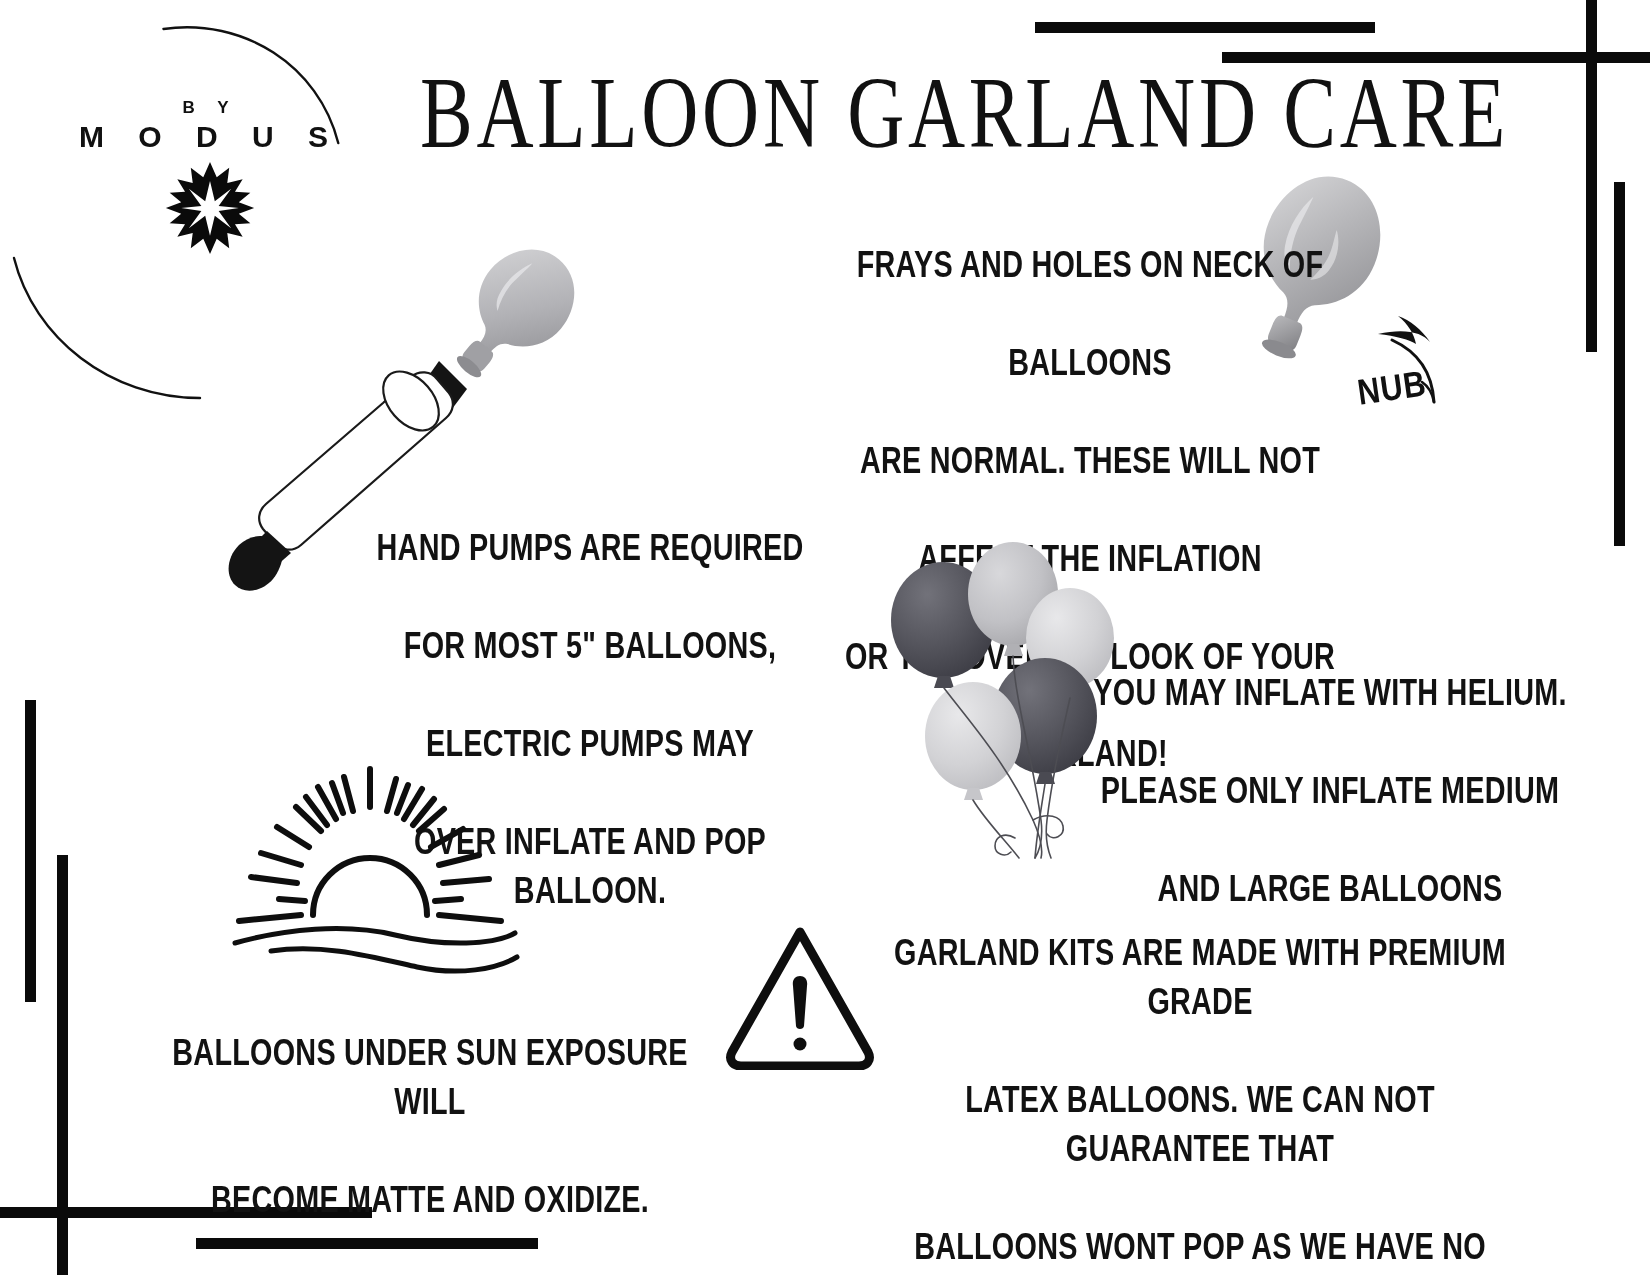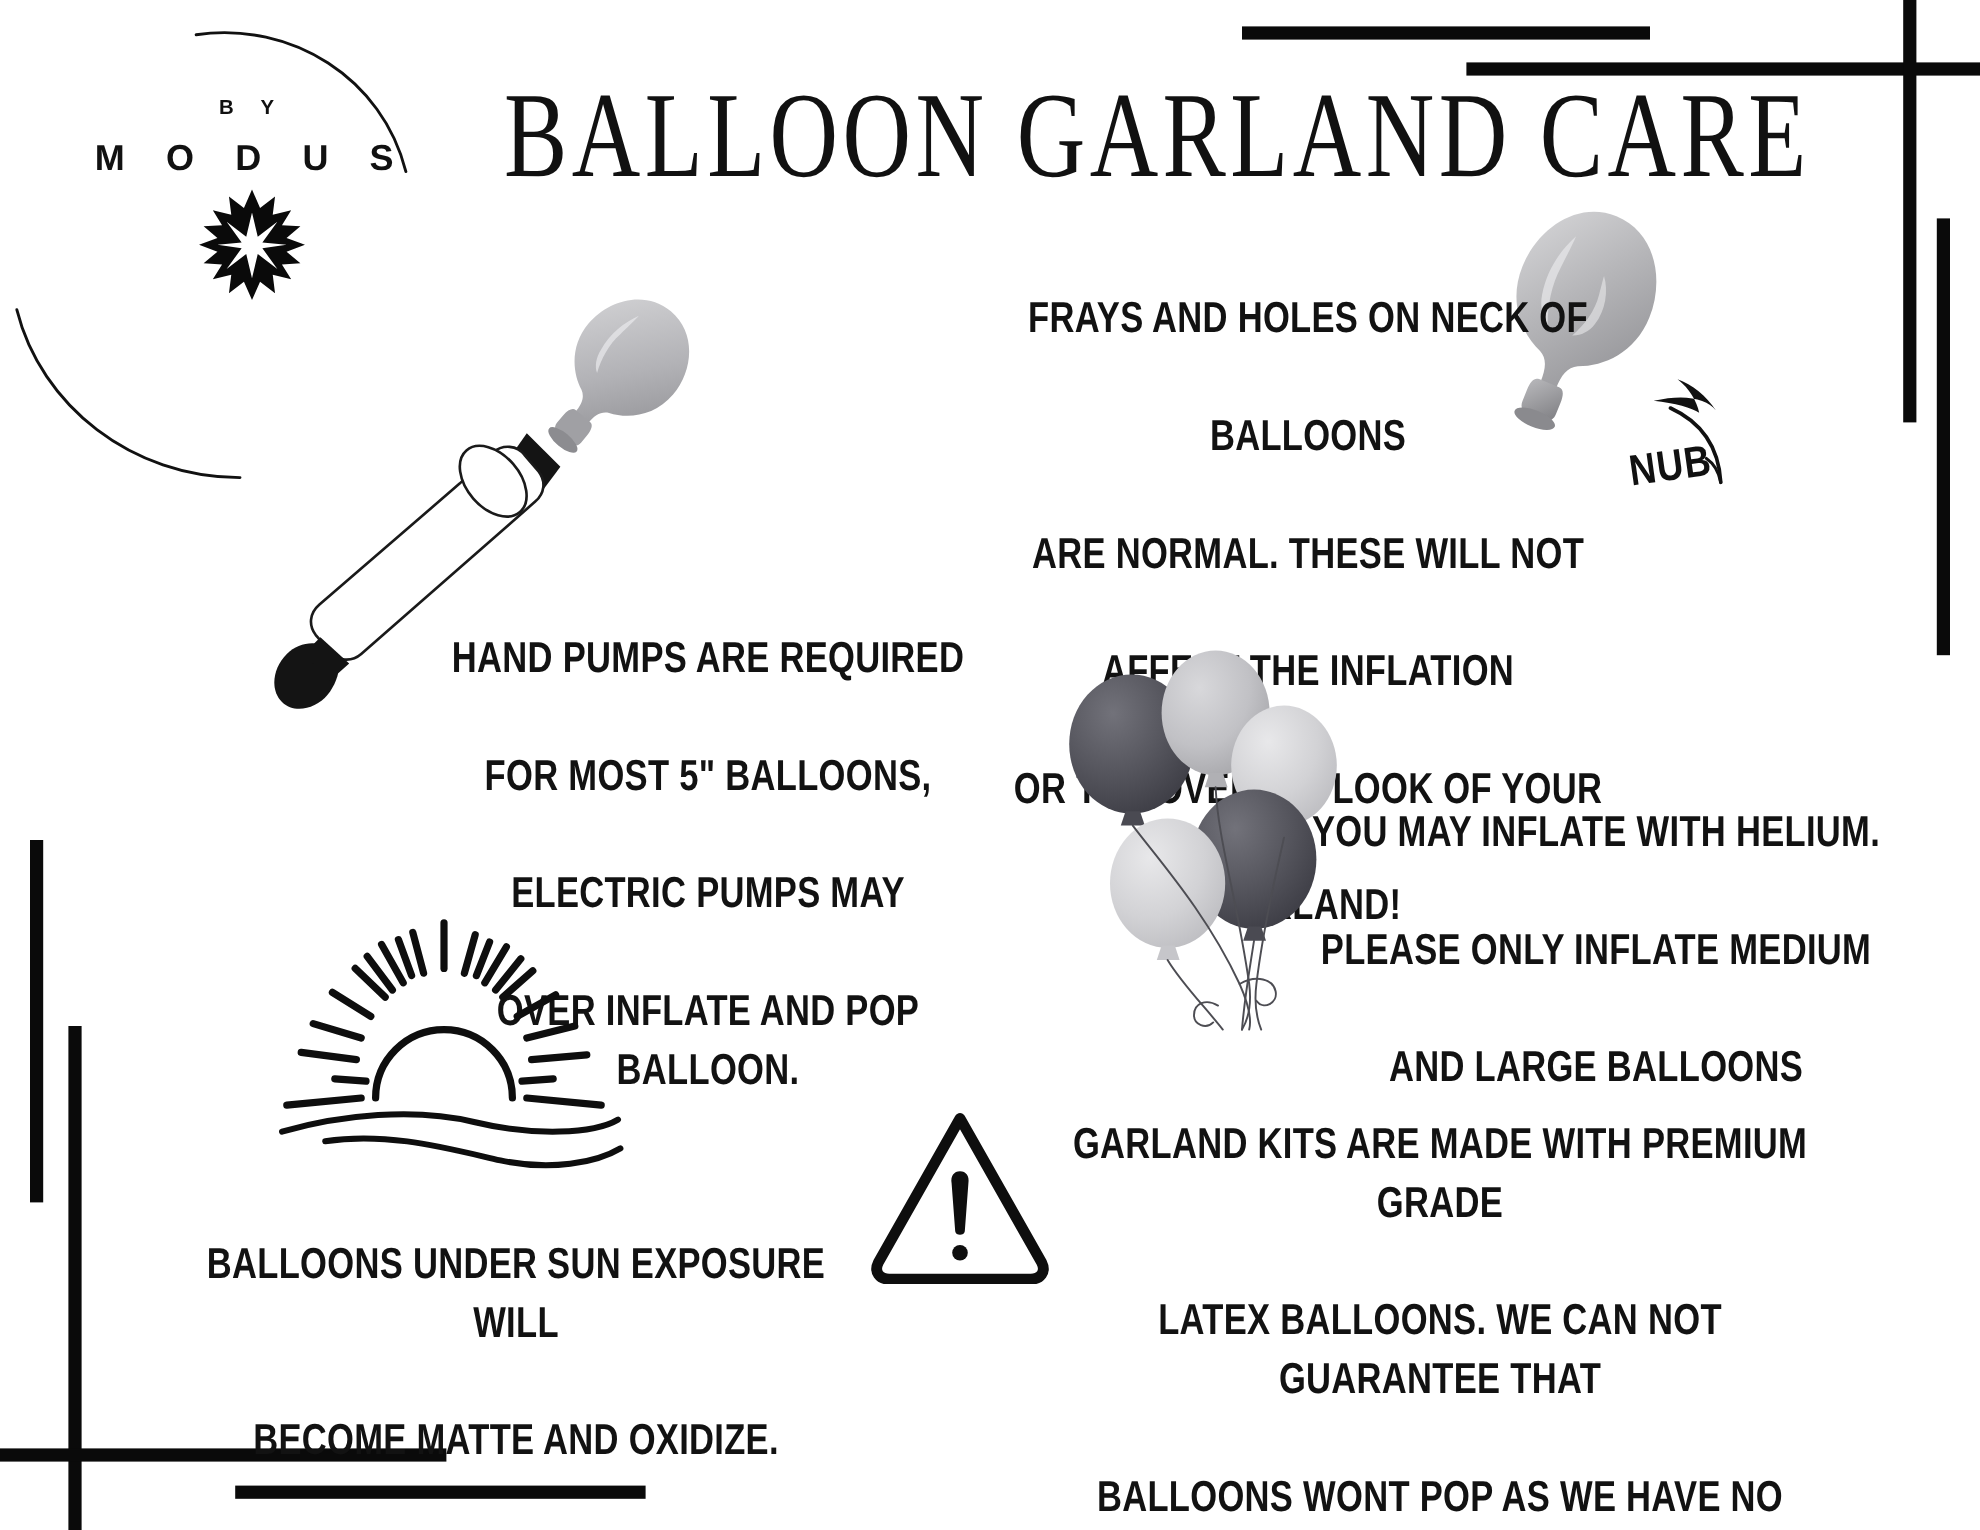--- a/index.html
+++ b/index.html
@@ -23,26 +23,26 @@
     font-size:62px;
     font-weight:400;
     letter-spacing:1px;
     color:#111;
     line-height:1;
     font-stretch:semi-condensed;
   }
   .logo-by{
     font-family:"Liberation Sans", sans-serif;
     font-size:17px;font-weight:700;letter-spacing:9px;
-    color:#111;
+    color:#111;margin-top:18px;
   }
   .logo-modus{
     font-family:"Liberation Sans", sans-serif;
     font-size:30px;font-weight:700;letter-spacing:13px;
-    color:#111;margin-top:16px;
+    color:#111;margin-top:2px;
   }
   .logo-mark{margin-top:6px;display:flex;justify-content:center;}
 
   
   .title{
     position:absolute;left:420px;top:62px;width:880px;
     font-family:"Liberation Serif", serif;
     font-size:86px;
     font-weight:400;
     letter-spacing:4px;

